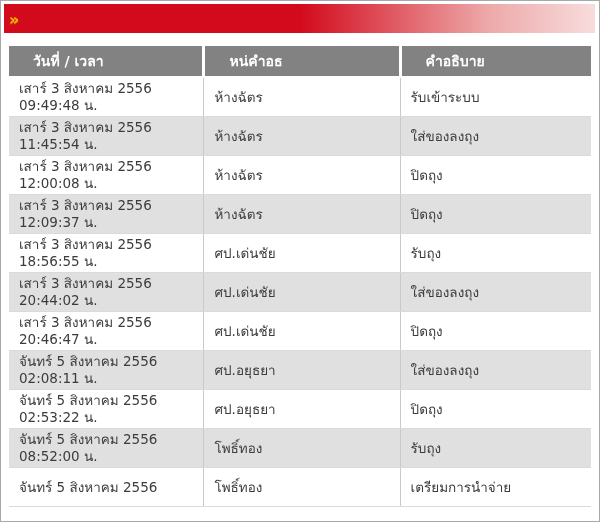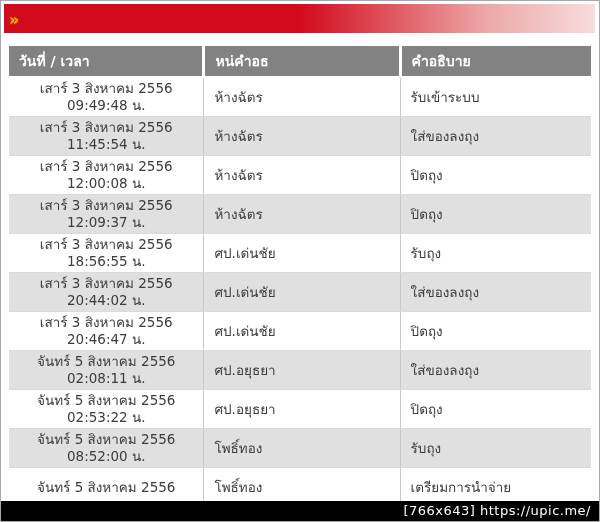--- a/index.html
+++ b/index.html
@@ -54,36 +54,36 @@
   table.tracking col.c1 { width: 33.5%; }
   table.tracking col.c2 { width: 33.7%; }
   table.tracking col.c3 { width: 32.8%; }
   table.tracking th {
     background: #828282;
     color: #ffffff;
     text-align: left;
     font-size: 14px;
     font-weight: bold;
     height: 30px;
-    padding: 0 10px;
+    padding: 0 24px;
     border-right: 3px solid #ffffff;
     border-bottom: 2px solid #ffffff;
   }
   table.tracking th:last-child { border-right: none; }
   table.tracking td {
     height: 34px;
     padding: 2px 10px;
     vertical-align: middle;
     border-right: 1px solid #c9c9c9;
     border-bottom: 1px solid #dadada;
     background: #ffffff;
   }
   table.tracking td:last-child { border-right: none; }
   table.tracking tbody tr:nth-child(even) td { background: #e0e0e0; }
-  .date-line, .time-line { line-height: 17px; text-align: center; }
+  .date-line, .time-line { line-height: 17px; }
   .watermark-bar {
     position: absolute;
     left: 0;
     right: 0;
     bottom: 0;
     height: 20px;
     background: #000000;
     color: #ffffff;
     font-size: 13px;
     line-height: 20px;
@@ -202,17 +202,14 @@
         <div class="date-line">จันทร์ 5 สิงหาคม 2556</div>
 
       </td>
       <td>โพธิ์ทอง</td>
       <td>เตรียมการนำจ่าย</td>
     </tr>
         </tbody>
     </table>
   </div>
 
-  <div class="watermark-bar">
-    <span>[766x643] https://upic.me/</span>
-  </div>
 
 </div>
 
 </body></html>

